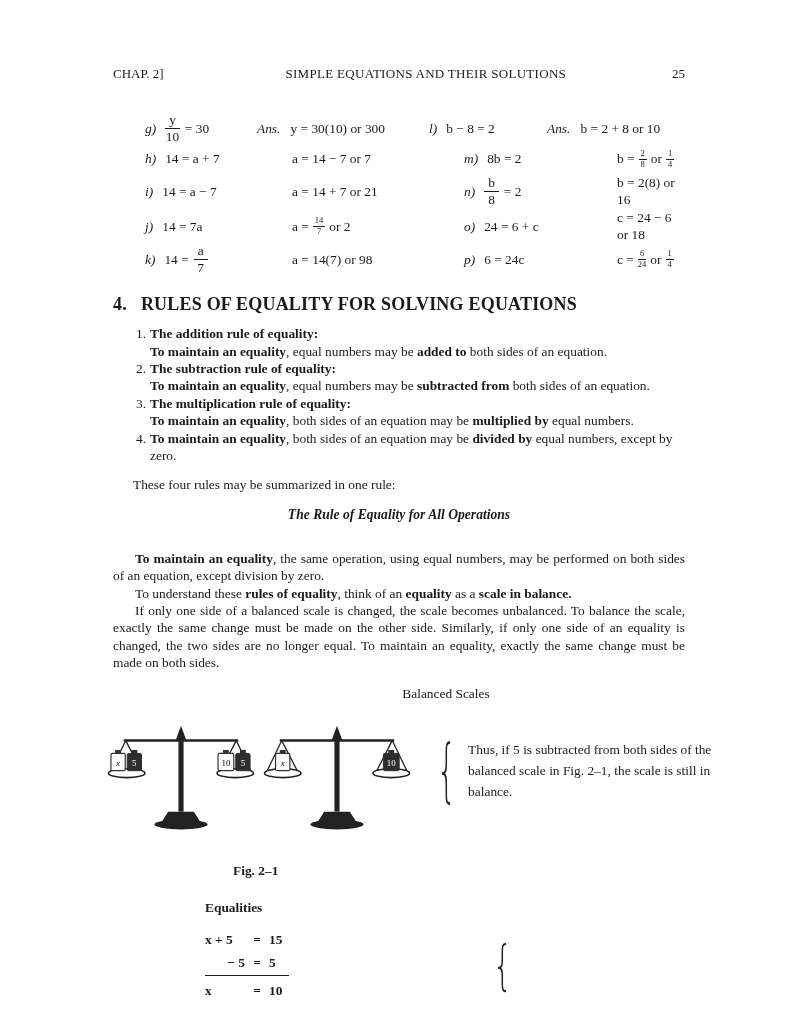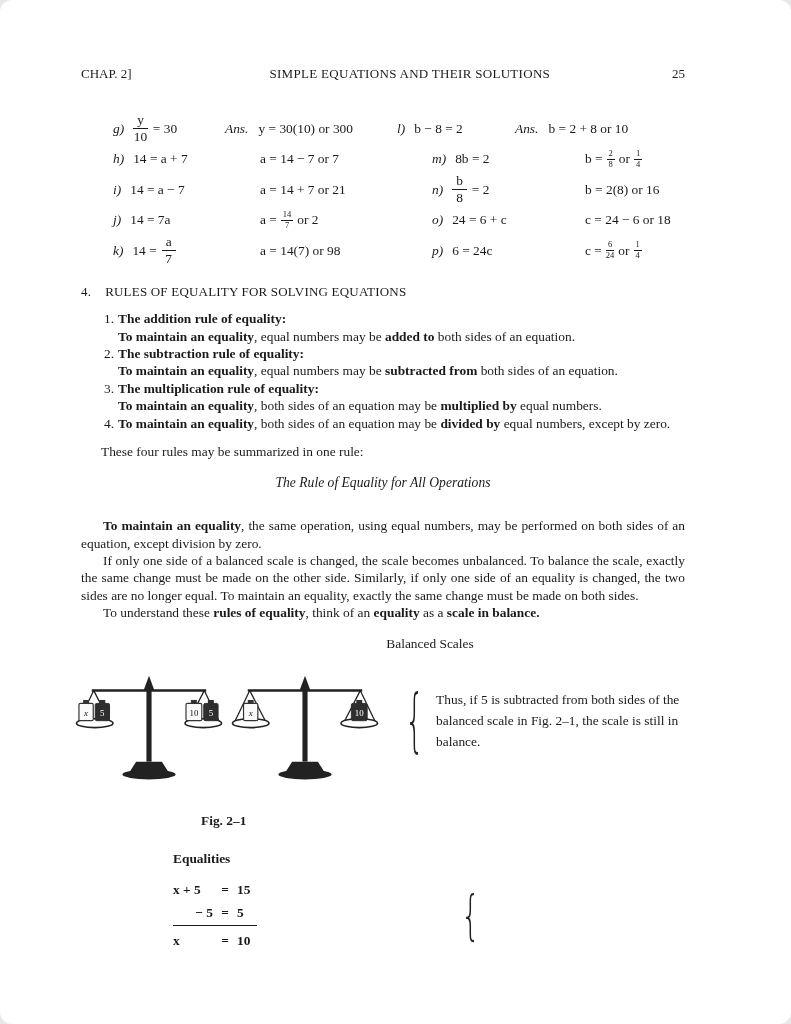--- a/index.html
+++ b/index.html
@@ -1,20 +1,20 @@
 <!DOCTYPE html>
 <html><head>
 <meta charset="utf-8">
 <style>
   html,body{margin:0;padding:0;background:#e8e8e8;}
   .page{
     width:791px;height:1024px;margin:0 auto;background:#ffffff;
     font-family:"Liberation Serif", serif;color:#1a1a1a;
-    box-sizing:border-box;padding:66px 106px 0 81px;
-    font-size:13.4px;line-height:1.3;overflow:hidden;position:relative;border-radius:12px;
+    box-sizing:border-box;padding:66px 106px 0 113px;
+    font-size:13.4px;line-height:1.3;overflow:hidden;position:relative;
   }
   
   .header{display:flex;justify-content:space-between;align-items:baseline;font-size:13px;}
   .header .title{letter-spacing:.3px;margin-left:16px;}
   
   .ex-table{margin:30px 0 0 32px;}
   .ex-row{display:flex;align-items:center;min-height:30px;}
   .c1{width:112px;display:flex;align-items:center;}
   .c2{width:172px;display:flex;align-items:center;}
   .c3{width:118px;display:flex;align-items:center;}
@@ -23,28 +23,28 @@
   .ans-label{font-style:italic;margin-right:10px;}
   .no-ans{padding-left:35px;}
   .frac{display:inline-block;vertical-align:middle;text-align:center;margin:0 5px 0 0;line-height:1.05;}
   .frac .fn{display:block;padding:0 4px 1px;border-bottom:1px solid #1a1a1a;}
   .frac .fd{display:block;padding-top:1px;}
   .frac.after{margin:0 0 0 5px;}
   .sfrac{display:inline-flex;flex-direction:column;vertical-align:middle;text-align:center;
          font-size:8.5px;line-height:1.15;margin:0 4px;}
   .sfrac .fn{border-bottom:1px solid #1a1a1a;padding:0 2px;}
   
-  .sec-head{margin-top:18px;font-weight:normal;font-size:13px;letter-spacing:.2px;}
+  .sec-head{margin-top:18px;font-weight:bold;font-size:18px;letter-spacing:.2px;}
   .sec-head .num{margin-right:14px;}
   .rules{margin:9px 0 0 23px;}
   .rule{position:relative;padding-left:14px;}
   .rule-num{position:absolute;left:0;}
   .rule-title{font-weight:bold;}
   .summary-intro{margin-top:11px;text-indent:20px;}
-  .rule-of-eq{text-align:center;font-weight:normal;font-style:italic;margin-top:13px;font-size:13.6px;}
+  .rule-of-eq{text-align:center;font-weight:bold;font-style:italic;margin-top:13px;font-size:13.6px;}
   .para{margin:0;text-align:justify;text-indent:22px;}
   .para.first{margin-top:26px;}
   
   .fig-label{font-weight:normal;margin:13px 0 12px 94px;text-align:center;}
   .fig-row{display:flex;margin-top:2px;}
   .scales{display:flex;margin-left:-6px;}
   .scales svg{display:block;}
   .fig-note{display:flex;align-self:flex-start;margin-top:26px;margin-left:26px;align-items:center;}
   .brace{display:inline-block;font-family:"DejaVu Sans",sans-serif;font-weight:200;color:#222;
          font-size:30px;transform:scaleY(2.3);margin:0 12px 0 0;line-height:1;}
@@ -225,22 +225,22 @@
       <span class="rule-num">4.</span>
       <div class="rule-body"><b>To maintain an equality</b><span>, both sides of an equation may be </span><b>divided by</b><span> equal numbers, except by zero.</span></div>
     </div>
   </div>
 
   <div class="summary-intro">These four rules may be summarized in one rule:</div>
 
   <div class="rule-of-eq">The Rule of Equality for All Operations</div>
 
   <p class="para first"><b>To maintain an equality</b><span>, the same operation, using equal numbers, may be performed on both sides of an equation, except division by zero.</span></p>
+  <p class="para"><span>To understand these </span><b>rules of equality</b><span>, think of an </span><b>equality</b><span> as a </span><b>scale in balance.</b></p>
   <p class="para">If only one side of a balanced scale is changed, the scale becomes unbalanced. To balance the scale, exactly the same change must be made on the other side. Similarly, if only one side of an equality is changed, the two sides are no longer equal. To maintain an equality, exactly the same change must be made on both sides.</p>
-  <p class="para"><span>To understand these </span><b>rules of equality</b><span>, think of an </span><b>equality</b><span> as a </span><b>scale in balance.</b></p>
 
   <div class="fig-label">Balanced Scales</div>
 
   <div class="fig-row">
     <div class="scales">
 
       <svg width="148" height="140" viewBox="0 0 150 140">
         <path d="M75 11 L69.5 26 L80.5 26 Z" fill="#222"></path>
         <line x1="17" y1="26" x2="133" y2="26" stroke="#222" stroke-width="2.6"></line>
         <rect x="72.4" y="26" width="5.2" height="72" fill="#222"></rect>

